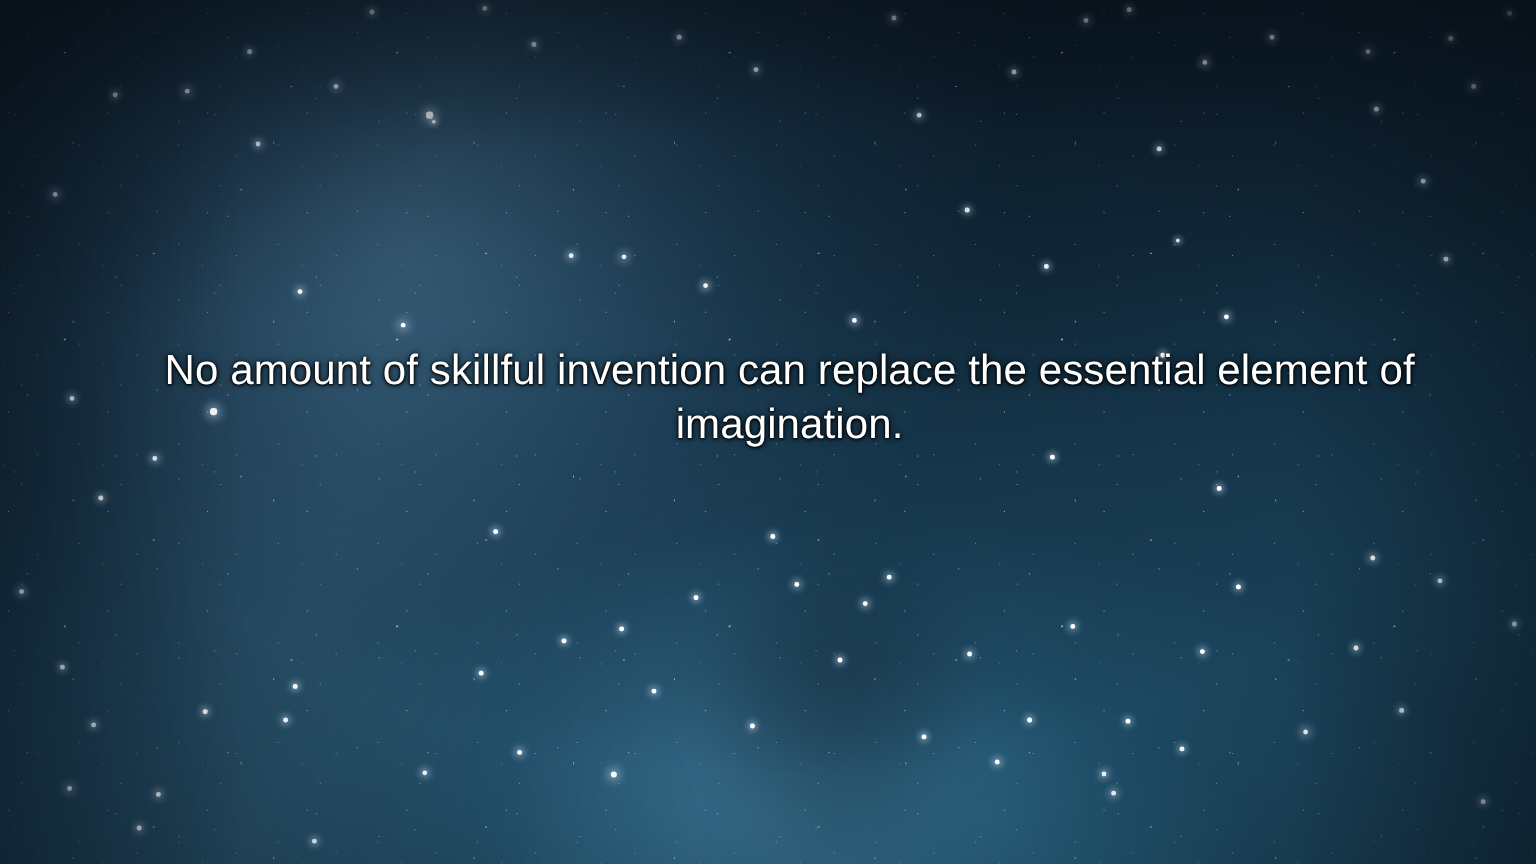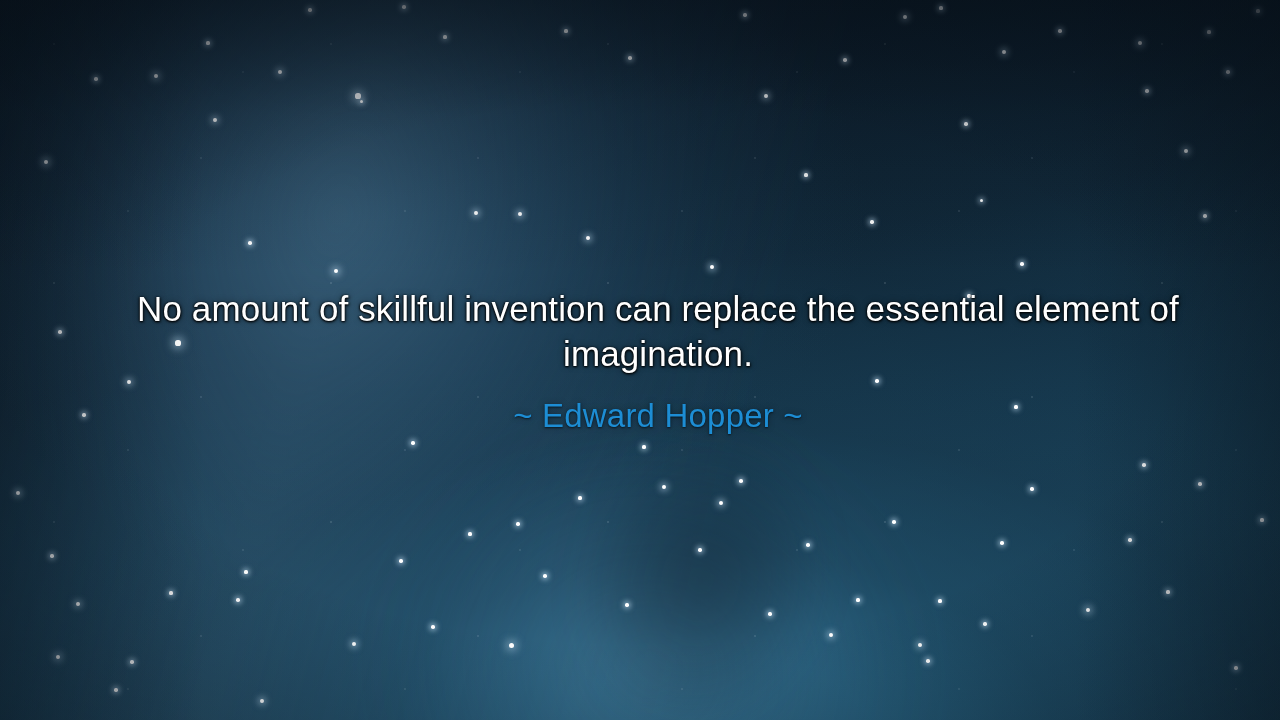--- a/index.html
+++ b/index.html
@@ -263,16 +263,15 @@
       <div class="bright-star" style="left: 411.3px; top: 441.3px; width: 3.4px; height: 3.4px; box-shadow: rgba(200, 228, 250, 0.55) 0px 0px 5.4px 1.9px;"></div>
       <div class="bright-star" style="left: 642.4px; top: 445.4px; width: 3.2px; height: 3.2px; box-shadow: rgba(200, 228, 250, 0.55) 0px 0px 5.1px 1.8px;"></div>
       <div class="bright-star" style="left: 875.3px; top: 379.3px; width: 3.4px; height: 3.4px; box-shadow: rgba(200, 228, 250, 0.55) 0px 0px 5.4px 1.9px;"></div>
       <div class="bright-star" style="left: 967.4px; top: 294.4px; width: 3.2px; height: 3.2px; box-shadow: rgba(200, 228, 250, 0.55) 0px 0px 5.1px 1.8px;"></div>
     </div>
 
   <div class="vignette"></div>
 
   <div class="quote-block">
     <p class="quote-text">No amount of skillful invention can replace the essential element of imagination.</p>
-    <p class="quote-author">~ Edward Hopper ~</p>
   </div>
 
 </div>
 
 </body></html>

